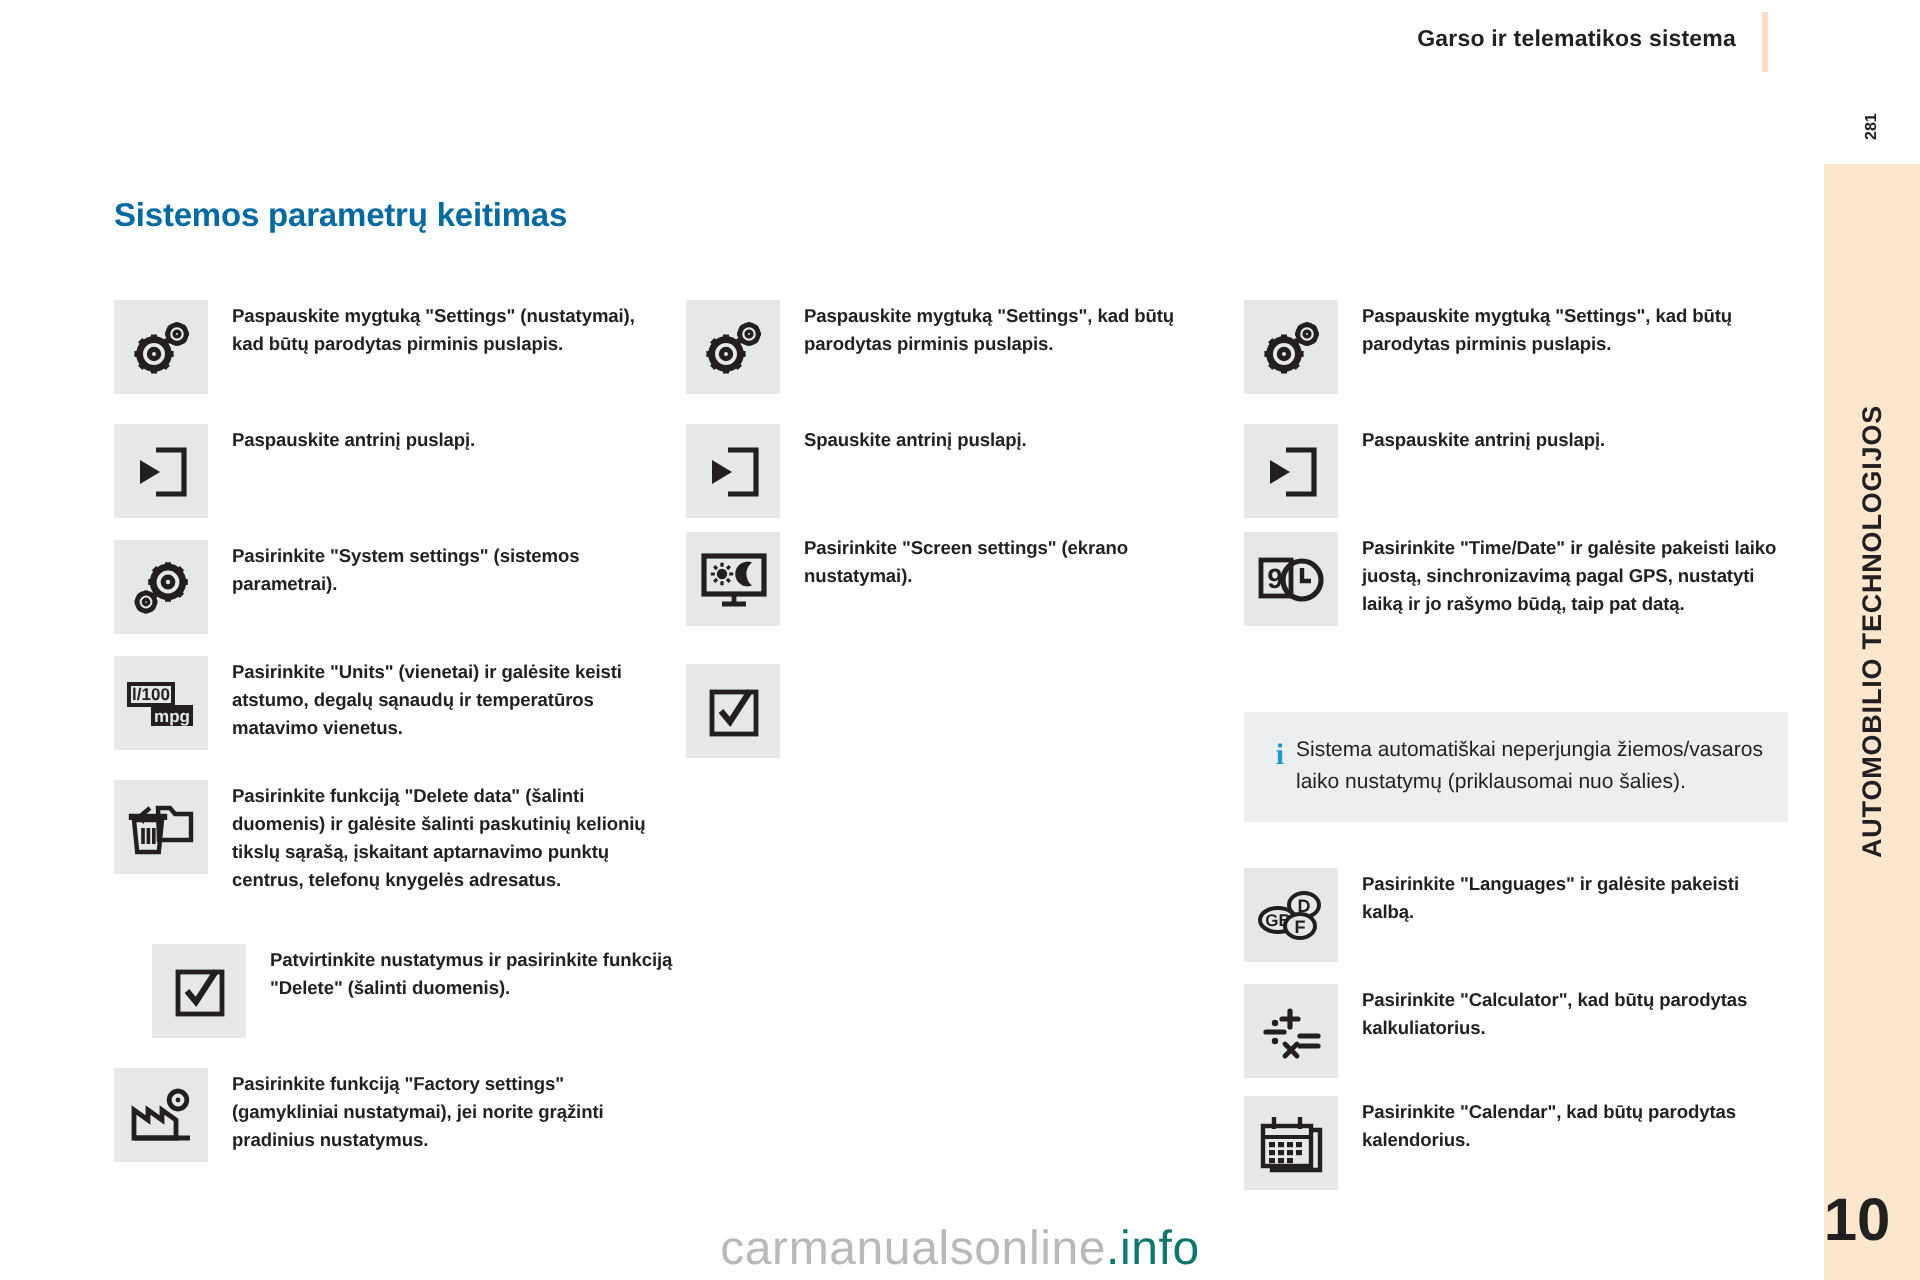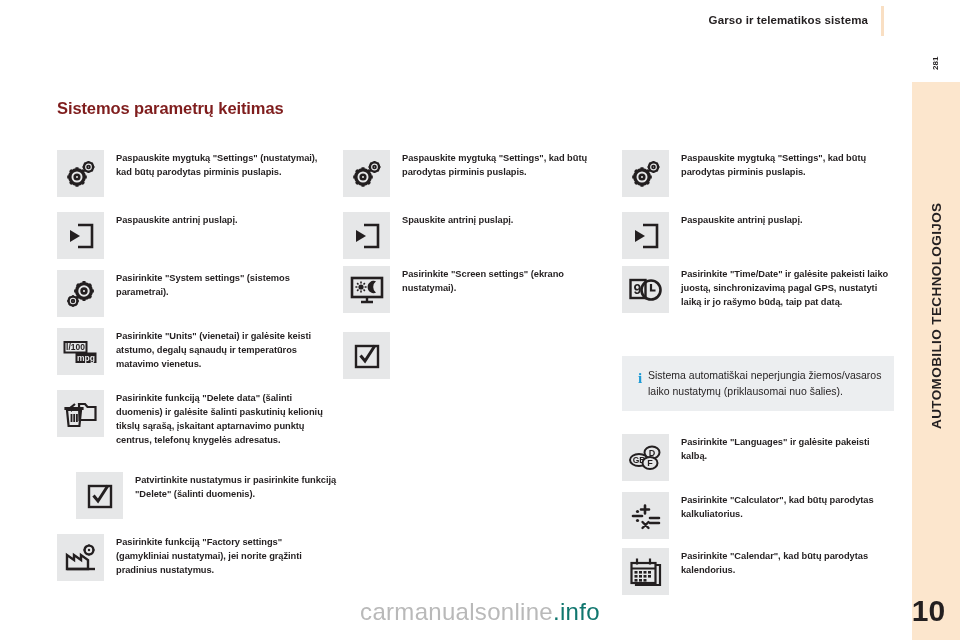--- a/index.html
+++ b/index.html
@@ -89,21 +89,21 @@
     line-height: 1;
   }
 
   
   .main-title {
     position: absolute;
     left: 57px; top: 99px;
     width: 270px;
     font-size: 16.5px;
     font-weight: bold;
-    color: #7f1d1d;
+    color: #0369a1;
     line-height: 1.18;
     letter-spacing: -.1px;
   }
 
   
   .col { position: absolute; top: 0; }
   .col-left   { left: 57px;  width: 272px; }
   .col-middle { left: 343px; width: 272px; }
   .col-right  { left: 622px; width: 272px; }
 
@@ -161,21 +161,21 @@
   .watermark {
     position: absolute;
     left: 0; bottom: 0;
     width: 960px; height: 34px;
     display: flex;
     align-items: flex-end;
     justify-content: center;
     font-size: 24px;
     color: #b9b9b9;
     letter-spacing: .3px;
-    padding-bottom: 14px;
+    padding-bottom: 1px;
     z-index: 5;
     pointer-events: none;
   }
   .watermark .wm-b { color: #0f766e; }
 
   svg { display: block; }
 </style>
 </head>
 <body>
 

